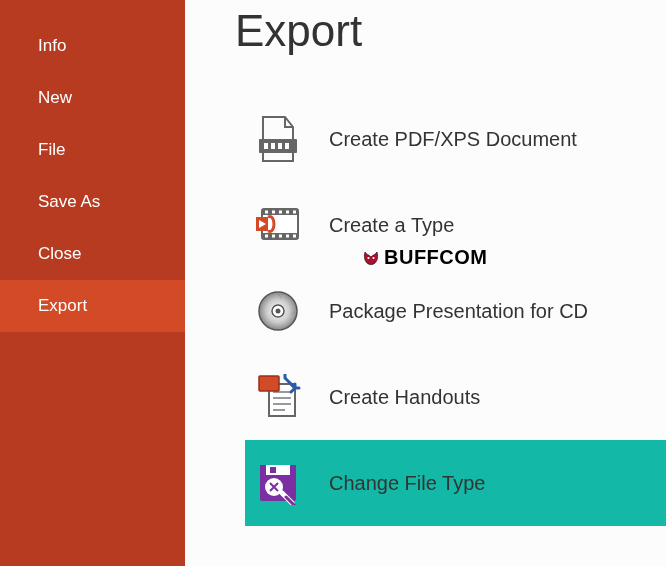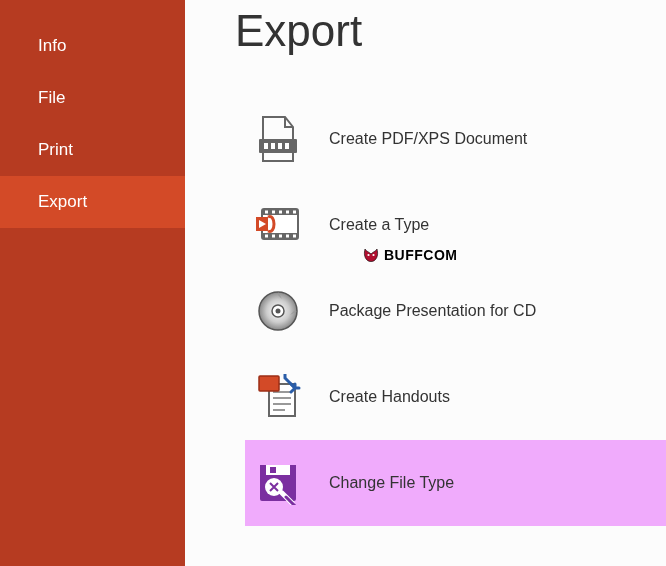--- a/index.html
+++ b/index.html
@@ -60,51 +60,53 @@
   }
   .export-item .iconwrap {
     width: 50px;
     height: 50px;
     display: flex;
     align-items: center;
     justify-content: center;
     flex-shrink: 0;
   }
   .export-label {
-    font-size: 16px;
+    font-size: 20px;
     color: #333;
   }
   .export-item.selected {
-    background: #f0abfc;
+    background: #14b8a6;
     padding-right: 40px;
   }
   .watermark {
     position: absolute;
     left: 362px;
     top: 246px;
     display: flex;
     align-items: center;
     gap: 4px;
     font-weight: 800;
-    font-size: 14px;
+    font-size: 20px;
     color: #000;
     font-family: Arial, sans-serif;
     letter-spacing: 0.5px;
     pointer-events: none;
   }
 </style>
 </head>
 <body>
 
 <div class="app">
 
   <nav class="sidebar">
     <div class="sidebar-item"><span>Info</span></div>
+    <div class="sidebar-item"><span>New</span></div>
     <div class="sidebar-item"><span>File</span></div>
-    <div class="sidebar-item"><span>Print</span></div>
+    <div class="sidebar-item"><span>Save As</span></div>
+    <div class="sidebar-item"><span>Close</span></div>
     <div class="sidebar-item active"><span>Export</span></div>
   </nav>
 
   <main class="main">
     <h1 class="page-title">Export</h1>
 
     <div class="export-list">
 
       <div class="export-item">
         <span class="iconwrap">

